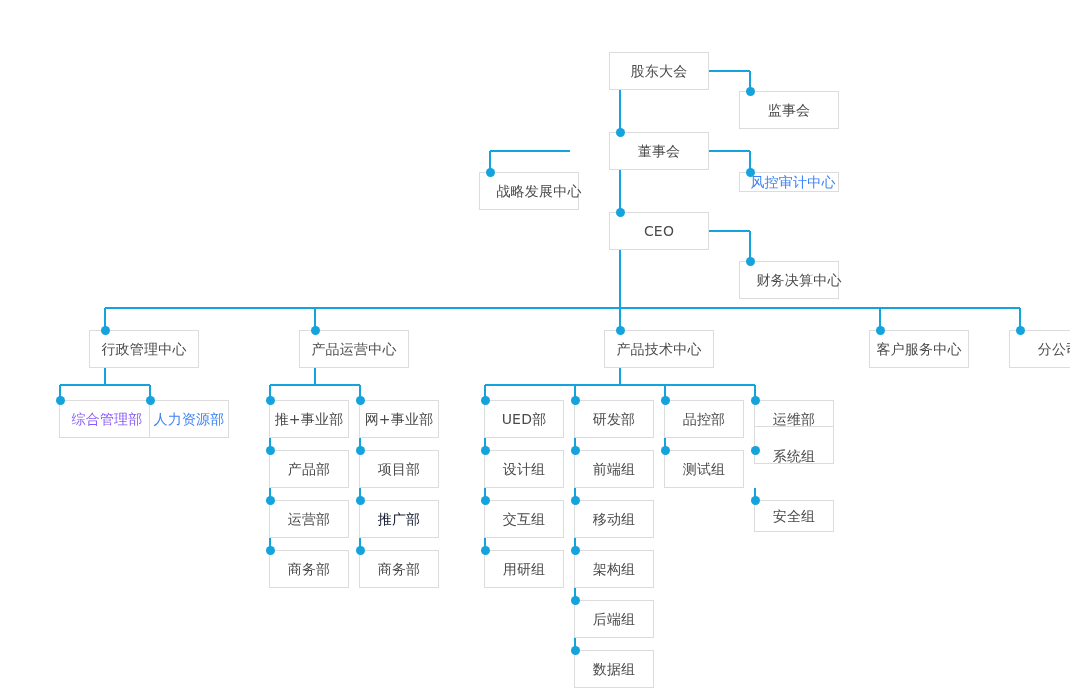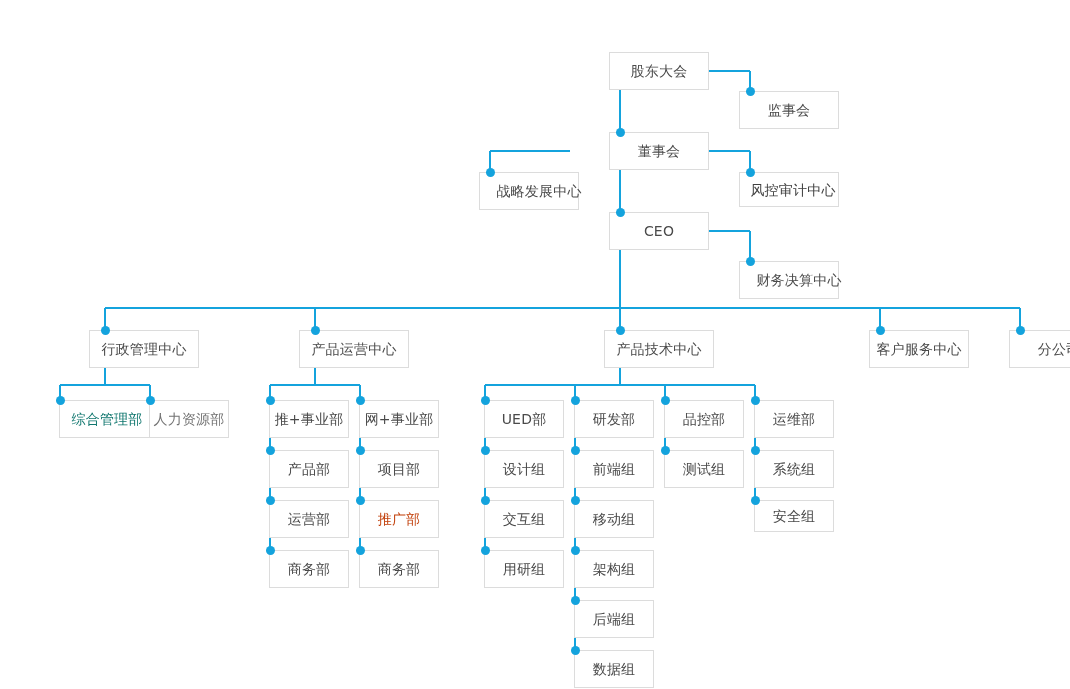--- a/index.html
+++ b/index.html
@@ -118,21 +118,21 @@
     </div>
     <div class="node" style="left: 700px; top: 91px; width: 100px; height: 38px; border-color: rgb(220, 220, 220); background: rgb(255, 255, 255); color: rgb(74, 74, 74);">
       <span class="node-label">监事会</span>
     </div>
     <div class="node" style="left: 570px; top: 132px; width: 100px; height: 38px; border-color: rgb(220, 220, 220); background: rgb(255, 255, 255); color: rgb(74, 74, 74);">
       <span class="node-label">董事会</span>
     </div>
     <div class="node" style="left: 440px; top: 172px; width: 100px; height: 38px; border-color: rgb(220, 220, 220); background: rgb(255, 255, 255); color: rgb(74, 74, 74); padding-left: 20px;">
       <span class="node-label">战略发展中心</span>
     </div>
-    <div class="node" style="left: 700px; top: 172px; width: 100px; height: 35px; border-color: rgb(220, 220, 220); background: rgb(255, 255, 255); color: #404040; padding-left: 8px;">
+    <div class="node" style="left: 700px; top: 172px; width: 100px; height: 20px; border-color: rgb(220, 220, 220); background: rgb(255, 255, 255); color: #3b82f6; padding-left: 8px;">
       <span class="node-label">风控审计中心</span>
     </div>
     <div class="node" style="left: 570px; top: 212px; width: 100px; height: 38px; border-color: rgb(220, 220, 220); background: rgb(255, 255, 255); color: rgb(74, 74, 74);">
       <span class="node-label">CEO</span>
     </div>
     <div class="node" style="left: 700px; top: 261px; width: 100px; height: 38px; border-color: rgb(220, 220, 220); background: rgb(255, 255, 255); color: rgb(74, 74, 74); padding-left: 20px;">
       <span class="node-label">财务决算中心</span>
     </div>
     <div class="node" style="left: 50px; top: 330px; width: 110px; height: 38px; border-color: rgb(220, 220, 220); background: rgb(255, 255, 255); color: rgb(74, 74, 74);">
       <span class="node-label">行政管理中心</span>
@@ -142,45 +142,45 @@
     </div>
     <div class="node" style="left: 830px; top: 330px; width: 100px; height: 38px; border-color: rgb(220, 220, 220); background: rgb(255, 255, 255); color: rgb(74, 74, 74);">
       <span class="node-label">客户服务中心</span>
     </div>
     <div class="node" style="left: 565px; top: 330px; width: 110px; height: 38px; border-color: rgb(220, 220, 220); background: rgb(255, 255, 255); color: rgb(74, 74, 74);">
       <span class="node-label">产品技术中心</span>
     </div>
     <div class="node" style="left: 970px; top: 330px; width: 100px; height: 38px; border-color: rgb(220, 220, 220); background: rgb(255, 255, 255); color: rgb(74, 74, 74);">
       <span class="node-label">分公司</span>
     </div>
-    <div class="node" style="left: 20px; top: 400px; width: 96px; height: 38px; border-color: rgb(220, 220, 220); background: rgb(255, 255, 255); color: #0f766e;">
+    <div class="node" style="left: 20px; top: 400px; width: 96px; height: 38px; border-color: rgb(220, 220, 220); background: rgb(255, 255, 255); color: #8b5cf6;">
       <span class="node-label">综合管理部</span>
     </div>
-    <div class="node" style="left: 110px; top: 400px; width: 80px; height: 38px; border-color: rgb(220, 220, 220); background: rgb(255, 255, 255); color: #737373;">
+    <div class="node" style="left: 110px; top: 400px; width: 80px; height: 38px; border-color: rgb(220, 220, 220); background: rgb(255, 255, 255); color: #3b82f6;">
       <span class="node-label">人力资源部</span>
     </div>
     <div class="node" style="left: 230px; top: 400px; width: 80px; height: 38px; border-color: rgb(220, 220, 220); background: rgb(255, 255, 255); color: rgb(74, 74, 74);">
       <span class="node-label">推+事业部</span>
     </div>
     <div class="node" style="left: 230px; top: 450px; width: 80px; height: 38px; border-color: rgb(220, 220, 220); background: rgb(255, 255, 255); color: rgb(74, 74, 74);">
       <span class="node-label">产品部</span>
     </div>
     <div class="node" style="left: 230px; top: 500px; width: 80px; height: 38px; border-color: rgb(220, 220, 220); background: rgb(255, 255, 255); color: rgb(74, 74, 74);">
       <span class="node-label">运营部</span>
     </div>
     <div class="node" style="left: 230px; top: 550px; width: 80px; height: 38px; border-color: rgb(220, 220, 220); background: rgb(255, 255, 255); color: rgb(74, 74, 74);">
       <span class="node-label">商务部</span>
     </div>
     <div class="node" style="left: 320px; top: 400px; width: 80px; height: 38px; border-color: rgb(220, 220, 220); background: rgb(255, 255, 255); color: rgb(74, 74, 74); text-align: center;">
       <span class="node-label">网+事业部</span>
     </div>
     <div class="node" style="left: 320px; top: 450px; width: 80px; height: 38px; border-color: rgb(220, 220, 220); background: rgb(255, 255, 255); color: rgb(74, 74, 74);">
       <span class="node-label">项目部</span>
     </div>
-    <div class="node" style="left: 320px; top: 500px; width: 80px; height: 38px; border-color: rgb(220, 220, 220); background: rgb(255, 255, 255); color: #c2410c;">
+    <div class="node" style="left: 320px; top: 500px; width: 80px; height: 38px; border-color: rgb(220, 220, 220); background: rgb(255, 255, 255); color: #0f172a;">
       <span class="node-label">推广部</span>
     </div>
     <div class="node" style="left: 320px; top: 550px; width: 80px; height: 38px; border-color: rgb(220, 220, 220); background: rgb(255, 255, 255); color: rgb(74, 74, 74);">
       <span class="node-label">商务部</span>
     </div>
     <div class="node" style="left: 445px; top: 400px; width: 80px; height: 38px; border-color: rgb(220, 220, 220); background: rgb(255, 255, 255); color: rgb(74, 74, 74);">
       <span class="node-label">UED部</span>
     </div>
     <div class="node" style="left: 445px; top: 450px; width: 80px; height: 38px; border-color: rgb(220, 220, 220); background: rgb(255, 255, 255); color: rgb(74, 74, 74);">
       <span class="node-label">设计组</span>
@@ -211,21 +211,21 @@
     </div>
     <div class="node" style="left: 625px; top: 400px; width: 80px; height: 38px; border-color: rgb(220, 220, 220); background: rgb(255, 255, 255); color: rgb(74, 74, 74);">
       <span class="node-label">品控部</span>
     </div>
     <div class="node" style="left: 625px; top: 450px; width: 80px; height: 38px; border-color: rgb(220, 220, 220); background: rgb(255, 255, 255); color: rgb(74, 74, 74);">
       <span class="node-label">测试组</span>
     </div>
     <div class="node" style="left: 715px; top: 400px; width: 80px; height: 38px; border-color: rgb(220, 220, 220); background: rgb(255, 255, 255); color: rgb(74, 74, 74);">
       <span class="node-label">运维部</span>
     </div>
-    <div class="node" style="left: 715px; top: 450px; width: 80px; height: 38px; border-color: rgb(220, 220, 220); background: rgb(255, 255, 255); color: rgb(74, 74, 74);">
+    <div class="node" style="left: 715px; top: 426px; width: 80px; height: 38px; border-color: rgb(220, 220, 220); background: rgb(255, 255, 255); color: rgb(74, 74, 74); align-items: flex-end;">
       <span class="node-label">系统组</span>
     </div>
     <div class="node" style="left: 715px; top: 500px; width: 80px; height: 32px; border-color: rgb(220, 220, 220); background: rgb(255, 255, 255); color: rgb(74, 74, 74);">
       <span class="node-label">安全组</span>
     </div>
     <div class="dot" style="left: 750px; top: 91px; background: rgb(20, 163, 221);"></div>
     <div class="dot" style="left: 620px; top: 132px; background: rgb(20, 163, 221);"></div>
     <div class="dot" style="left: 490px; top: 172px; background: rgb(20, 163, 221);"></div>
     <div class="dot" style="left: 750px; top: 172px; background: rgb(20, 163, 221);"></div>
     <div class="dot" style="left: 620px; top: 212px; background: rgb(20, 163, 221);"></div>

